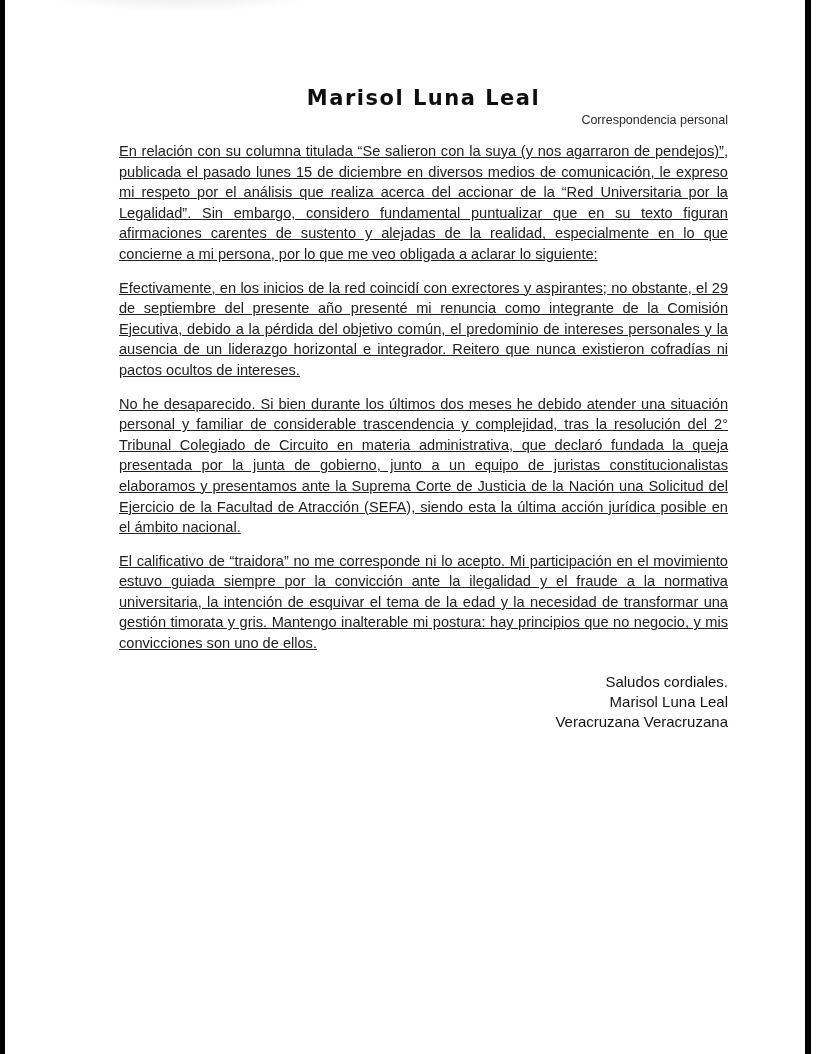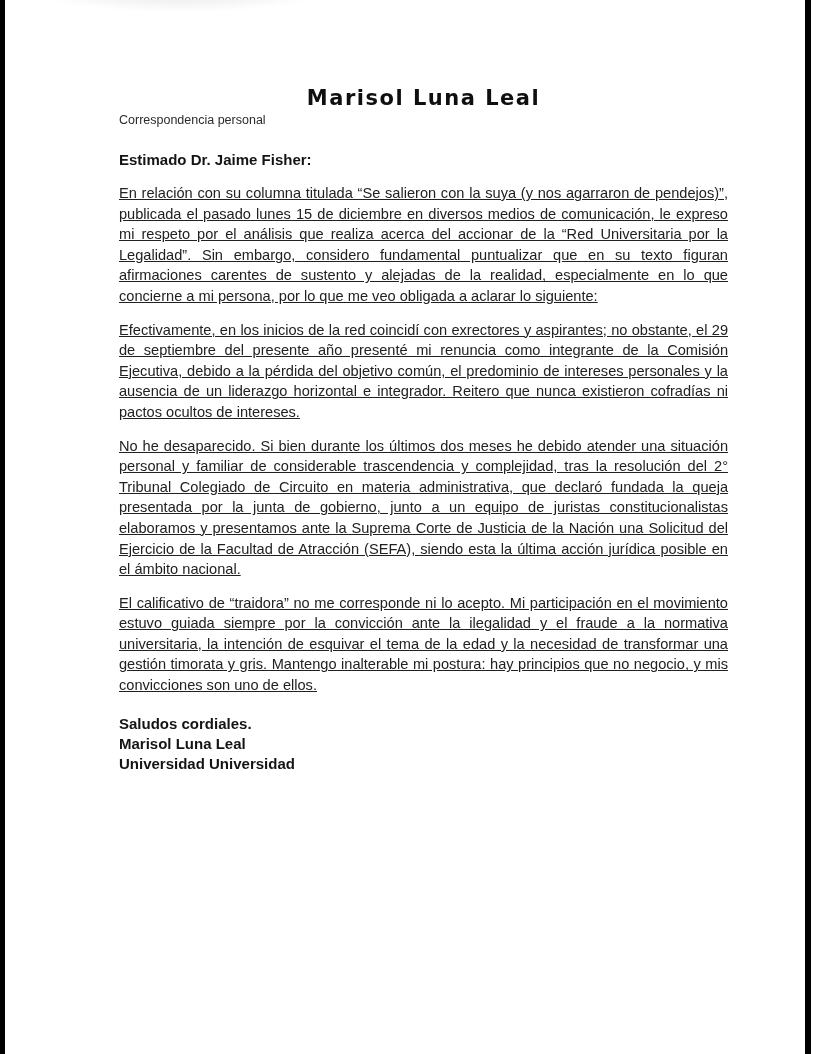--- a/index.html
+++ b/index.html
@@ -36,21 +36,21 @@
   .title {
     text-align: center;
     font-family: "DejaVu Sans", sans-serif;
     font-weight: bold;
     font-size: 21px;
     line-height: 24px;
     letter-spacing: 1.5px;
     color: #0f0f0f;
   }
   .subtitle {
-    text-align: left;
+    text-align: right;
     font-size: 12.5px;
     line-height: 15px;
     margin-top: 3px;
     color: #2b2b2b;
   }
   .salutation {
     margin-top: 22px;
     font-weight: bold;
     font-size: 15px;
     line-height: 20px;
@@ -59,24 +59,25 @@
   .para {
     margin: 13px 0 0 0;
     font-size: 14.6px;
     line-height: 20.6px;
     text-align: justify;
     color: #212121;
     text-decoration: underline;
   }
   .signature {
     margin-top: 18px;
-    font-weight: bold;
+    font-weight: normal;
     font-size: 15px;
     line-height: 20px;
     color: #141414;
+    text-align: right;
   }
   .signature div { margin: 0; }
   .postscript {
     margin-top: 47px;
     font-size: 12.6px;
     line-height: 17.6px;
     text-align: justify;
     color: #212121;
   }
 </style>
@@ -84,26 +85,25 @@
 <body>
 
 <div class="page-edge-left"></div>
 <div class="page-edge-right"></div>
 <div class="top-shadow"></div>
 
 <div class="letter">
   <div class="title">Marisol Luna Leal</div>
   <div class="subtitle">Correspondencia personal</div>
 
-  <div class="salutation">Estimado Dr. Jaime Fisher:</div>
 
   <p class="para">En relación con su columna titulada “Se salieron con la suya (y nos agarraron de pendejos)”, publicada el pasado lunes 15 de diciembre en diversos medios de comunicación, le expreso mi respeto por el análisis que realiza acerca del accionar de la “Red Universitaria por la Legalidad”. Sin embargo, considero fundamental puntualizar que en su texto figuran afirmaciones carentes de sustento y alejadas de la realidad, especialmente en lo que concierne a mi persona, por lo que me veo obligada a aclarar lo siguiente:</p>
   <p class="para">Efectivamente, en los inicios de la red coincidí con exrectores y aspirantes; no obstante, el 29 de septiembre del presente año presenté mi renuncia como integrante de la Comisión Ejecutiva, debido a la pérdida del objetivo común, el predominio de intereses personales y la ausencia de un liderazgo horizontal e integrador. Reitero que nunca existieron cofradías ni pactos ocultos de intereses.</p>
   <p class="para">No he desaparecido. Si bien durante los últimos dos meses he debido atender una situación personal y familiar de considerable trascendencia y complejidad, tras la resolución del 2° Tribunal Colegiado de Circuito en materia administrativa, que declaró fundada la queja presentada por la junta de gobierno, junto a un equipo de juristas constitucionalistas elaboramos y presentamos ante la Suprema Corte de Justicia de la Nación una Solicitud del Ejercicio de la Facultad de Atracción (SEFA), siendo esta la última acción jurídica posible en el ámbito nacional.</p>
   <p class="para">El calificativo de “traidora” no me corresponde ni lo acepto. Mi participación en el movimiento estuvo guiada siempre por la convicción ante la ilegalidad y el fraude a la normativa universitaria, la intención de esquivar el tema de la edad y la necesidad de transformar una gestión timorata y gris. Mantengo inalterable mi postura: hay principios que no negocio, y mis convicciones son uno de ellos.</p>
 
   <div class="signature">
     <div>Saludos cordiales.</div>
     <div>Marisol Luna Leal</div>
-    <div>Universidad Universidad</div>
+    <div>Veracruzana Veracruzana</div>
   </div>
 
 </div>
 
 </body></html>

